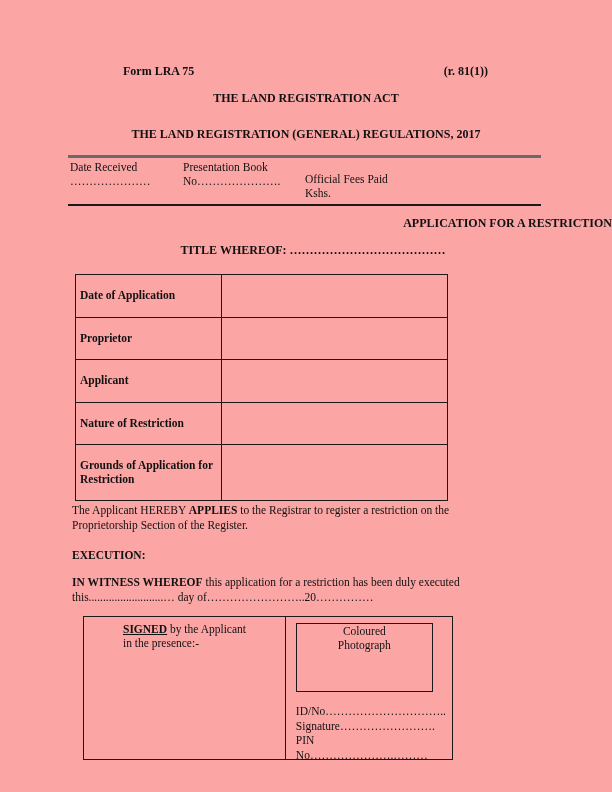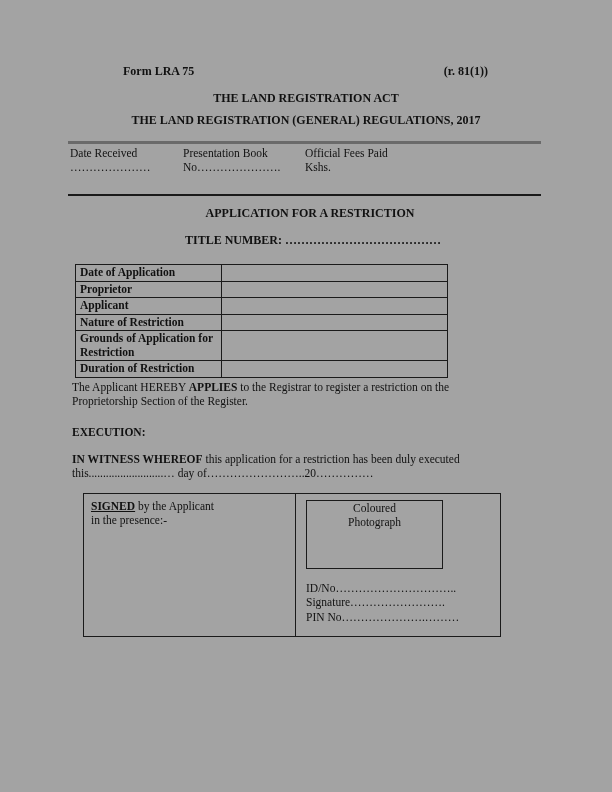--- a/index.html
+++ b/index.html
@@ -1,85 +1,86 @@
 <!DOCTYPE html>
 <html><head>
 <meta charset="utf-8">
 <style>
   html, body { margin:0; padding:0; background:#ffffff; }
   .page {
     position:relative;
     width:612px; height:792px;
-    background:#a3a3a3;
+    background:#fca5a5;
     color:#111;
     font-family:"Liberation Serif", serif;
     font-size:11.5px;
     box-sizing:border-box;
     padding-top:64px;
     overflow:hidden;
   }
   
   .form-head {
     display:flex; justify-content:space-between;
     margin:0 124px 0 123px;
     font-weight:bold; font-size:12px; line-height:14px;
   }
   .center-line {
     text-align:center; font-weight:bold; font-size:12px; line-height:14px;
   }
   .c-republic { margin-top:1px; }
   .c-act { margin-top:13px; }
-  .c-regs { margin-top:8px; }
+  .c-regs { margin-top:22px; }
 
   
   .office-block {
     margin:14px 71px 0 68px;
     border-top:3px solid #6a6a6a;
     border-bottom:2px solid #1a1a1a;
-    padding:2px 0 20px 2px;
+    padding:2px 0 4px 2px;
     display:flex;
     line-height:14px;
   }
   .office-col-1 { width:113px; }
   .office-col-2 { width:122px; }
-  .office-col-3 { flex:1; }
+  .office-col-3 { flex:1;margin-top:12px; }
 
   
-  .app-title { margin-top:10px; padding-left:8px; }
+  .app-title { margin-top:10px; padding-left:8px;text-align:right; }
   .title-number { margin-top:13px; padding-left:14px; }
 
   
   table.details {
     border-collapse:collapse;
     margin:17px 0 0 75px;
     width:373px;
     table-layout:fixed;
   }
   table.details td {
     border:1.5px solid #1a1a1a;
-    padding:1px 4px;
+    padding:14px 4px;
     line-height:13.5px;
     vertical-align:top;
   }
   td.lbl { width:137px; font-weight:bold; }
   td.val { }
 
   
   .para { margin:2px 0 0 72px; line-height:14.5px; }
   .execution { margin:16px 0 0 72px; font-weight:bold; line-height:14px; }
   .witness { margin:13px 0 0 72px; line-height:14.5px; }
   .b { font-weight:bold; }
 
   
   .sign-box {
     margin:12px 0 0 83px;
-    width:418px; height:144px;
+    width:370px; height:144px;
     border:1.5px solid #1a1a1a;
     box-sizing:border-box;
     display:flex;
+    padding-left:32px;
   }
   .sign-left {
     width:212px;
     border-right:1.5px solid #1a1a1a;
     box-sizing:border-box;
     padding:5px 8px 0 7px;
     line-height:14px;
   }
   .signed-word { font-weight:bold; text-decoration:underline; }
   .sign-right {
@@ -117,21 +118,21 @@
       <div>Presentation Book</div>
       <div>No………………….</div>
     </div>
     <div class="office-col-3">
       <div>Official Fees Paid</div>
       <div>Kshs.</div>
     </div>
   </div>
 
   <div class="center-line app-title">APPLICATION FOR A RESTRICTION</div>
-  <div class="center-line title-number">TITLE NUMBER: …………………………………</div>
+  <div class="center-line title-number">TITLE WHEREOF: …………………………………</div>
 
   <table class="details">
     <tbody>
       <tr>
         <td class="lbl">Date of Application</td>
         <td class="val"></td>
       </tr>
       <tr>
         <td class="lbl">Proprietor</td>
         <td class="val"></td>
@@ -139,24 +140,20 @@
       <tr>
         <td class="lbl">Applicant</td>
         <td class="val"></td>
       </tr>
       <tr>
         <td class="lbl">Nature of Restriction</td>
         <td class="val"></td>
       </tr>
       <tr>
         <td class="lbl">Grounds of Application for Restriction</td>
-        <td class="val"></td>
-      </tr>
-      <tr>
-        <td class="lbl">Duration of Restriction</td>
         <td class="val"></td>
       </tr>
     </tbody>
   </table>
 
   <div class="para">
     <span>The Applicant HEREBY </span><span class="b">APPLIES</span><span> to the Registrar to register a restriction on the</span><br>
     <span>Proprietorship Section of the Register.</span>
   </div>
 

